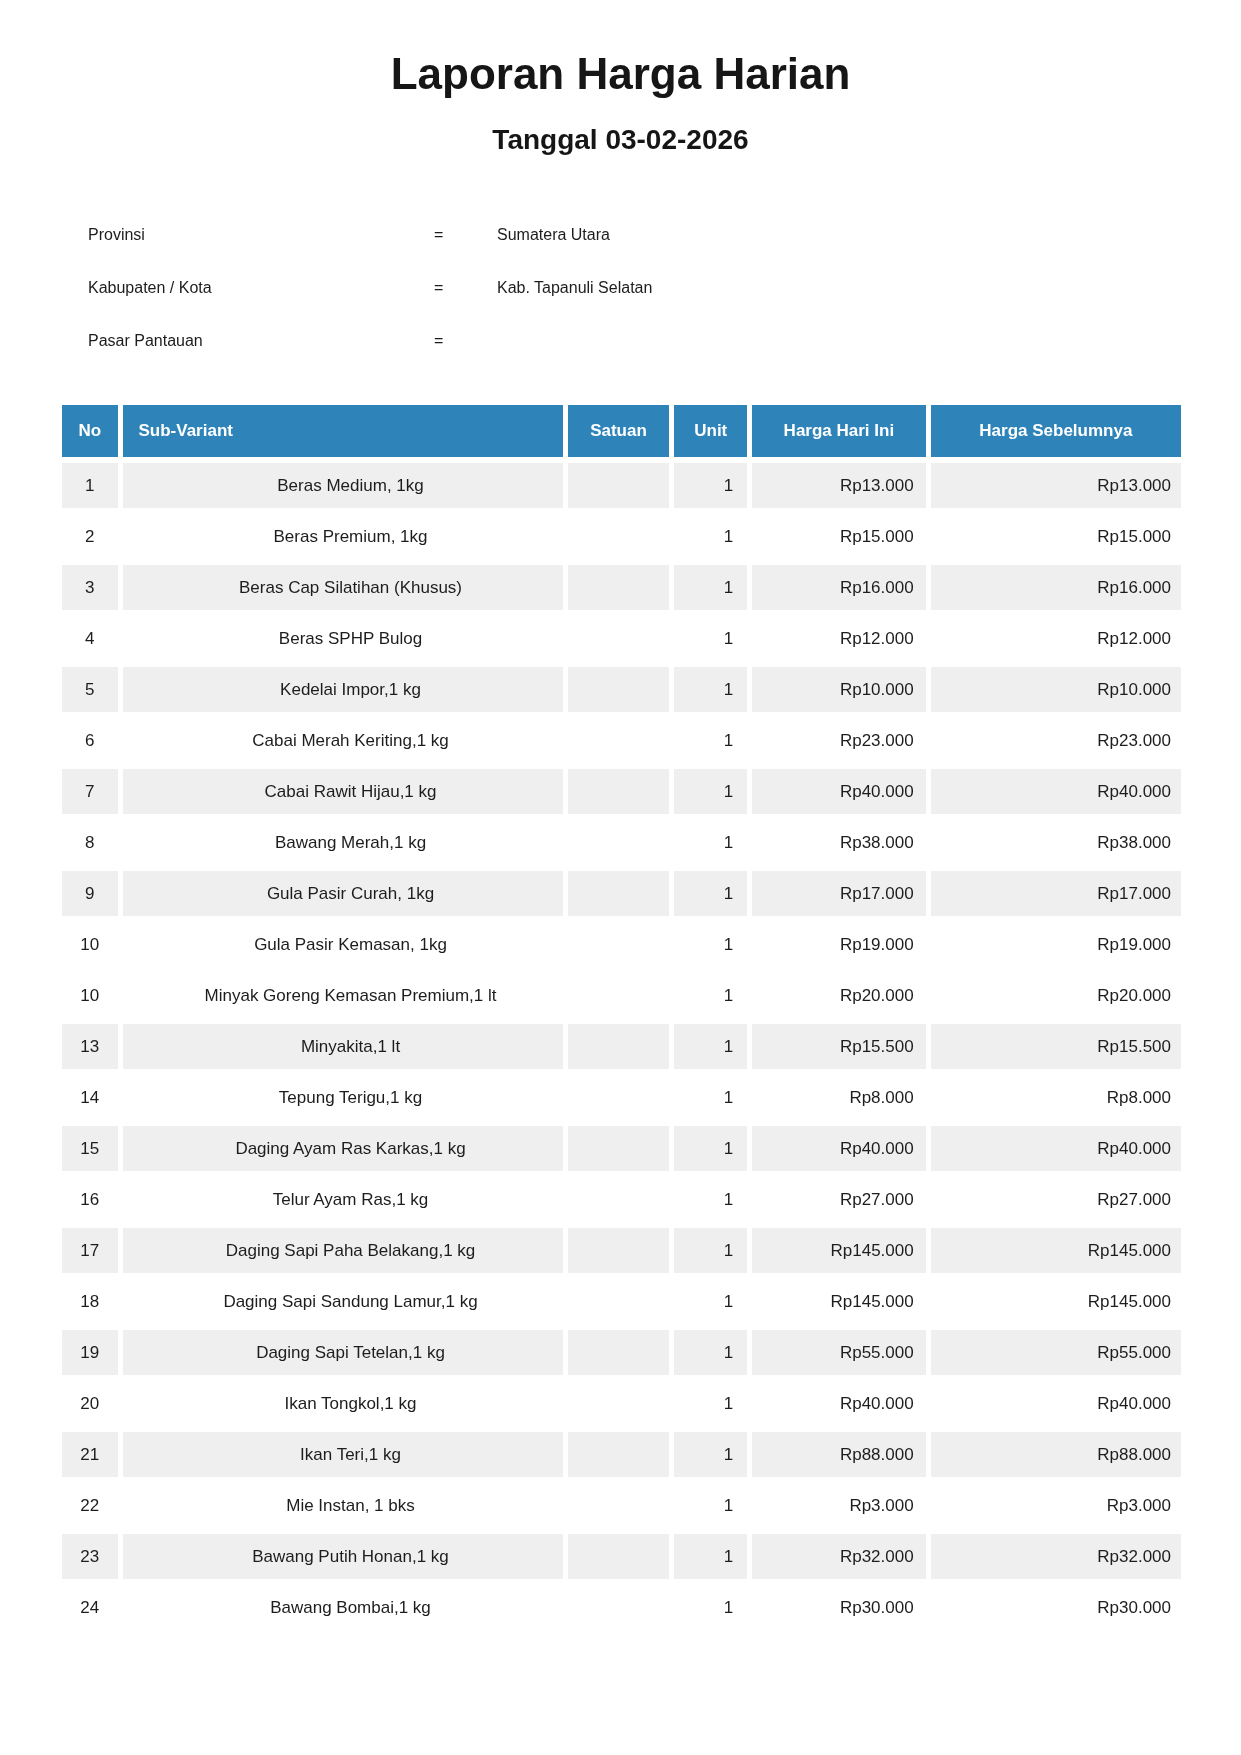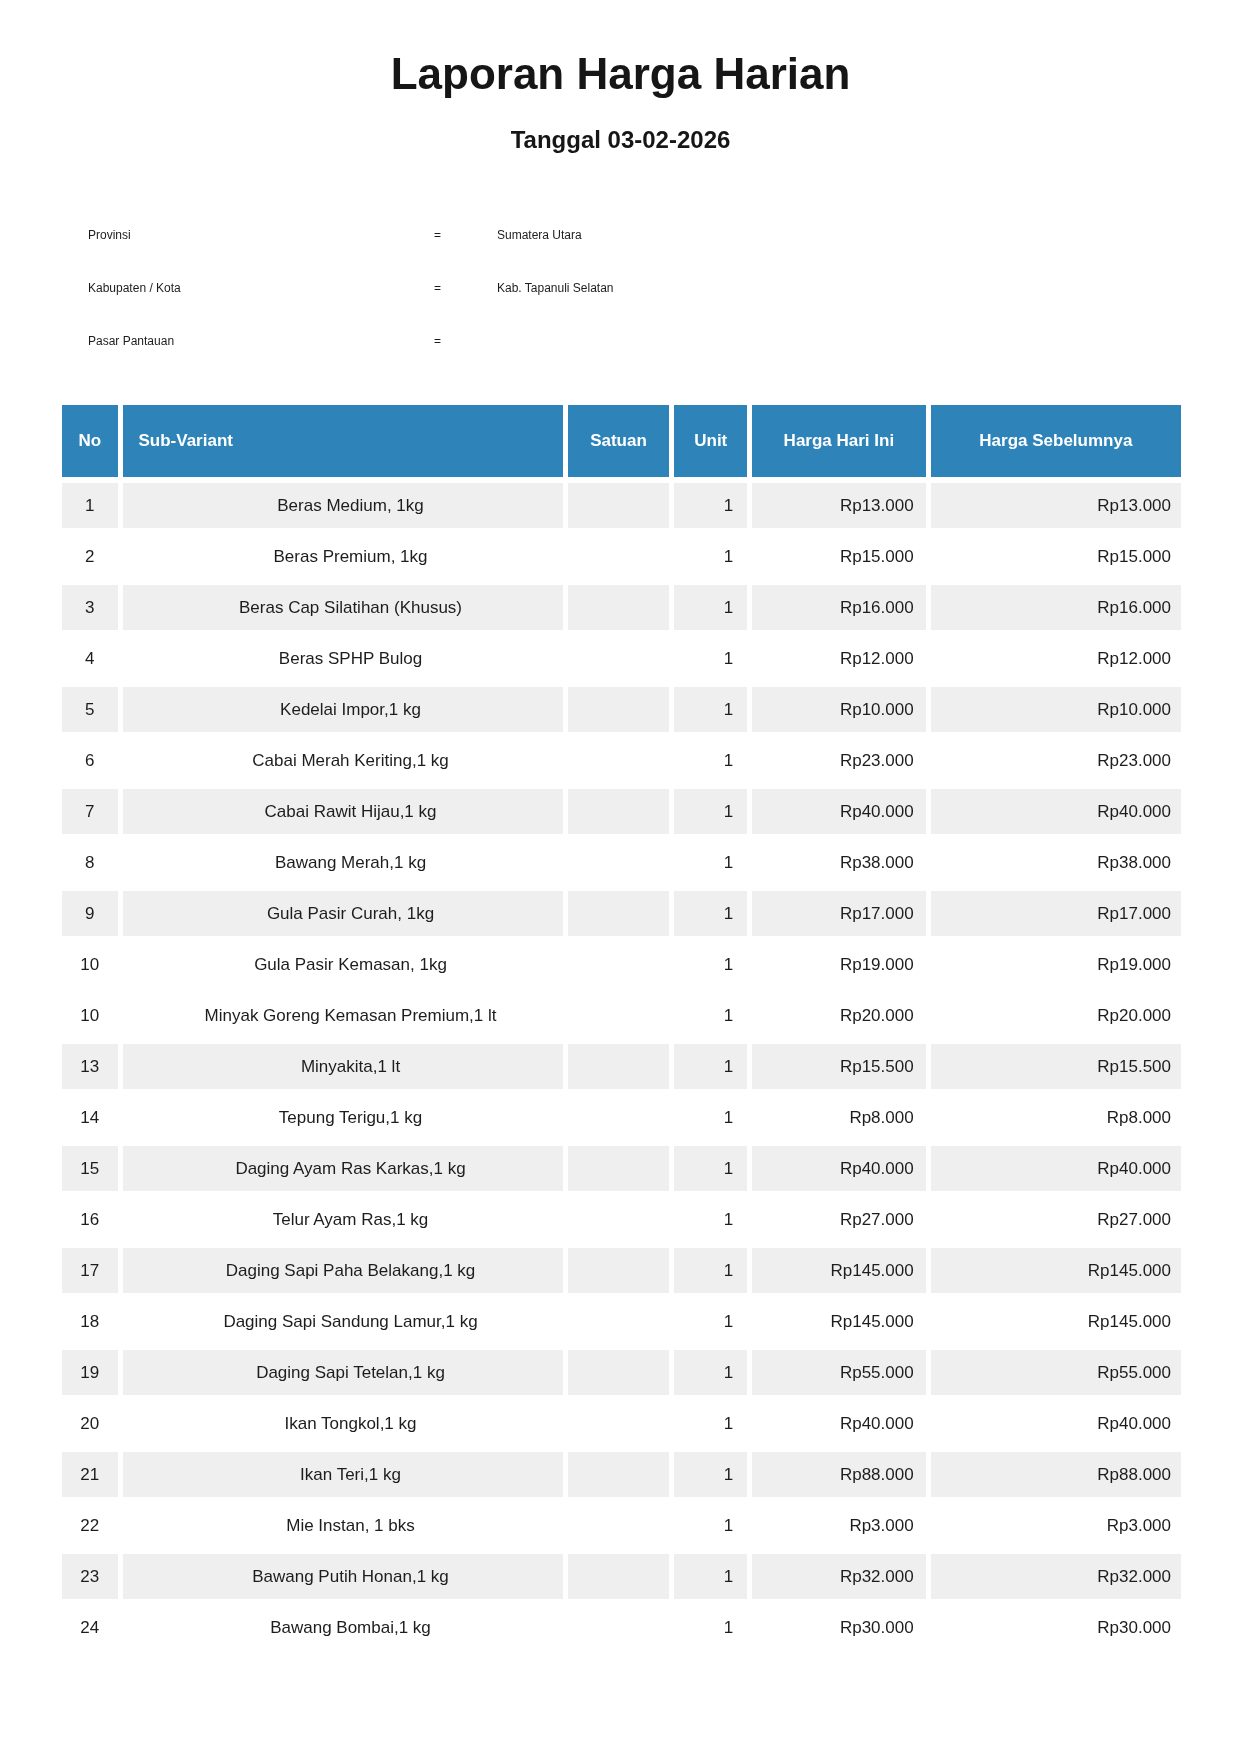--- a/index.html
+++ b/index.html
@@ -19,28 +19,28 @@
     margin: 54px 0 0 0;
     text-align: center;
     font-size: 44px;
     font-weight: bold;
     color: #161616;
     line-height: 40px;
   }
   .page-subtitle {
     margin: 34px 0 0 0;
     text-align: center;
-    font-size: 24px;
+    font-size: 28px;
     font-weight: bold;
     color: #161616;
     line-height: 24px;
   }
   .meta {
     margin: 72px 16px 0 88px;
-    font-size: 12px;
+    font-size: 16px;
   }
   .meta-row {
     display: flex;
     line-height: 22px;
     margin-bottom: 31px;
   }
   .meta-label { width: 346px; }
   .meta-eq    { width: 63px; }
   .meta-value { flex: 1; }
 
@@ -52,21 +52,21 @@
     margin: 47px 0 0 57px;
   }
   .price-table th {
     background: #2e84b8;
     color: #ffffff;
     font-size: 17px;
     font-weight: bold;
     height: 48px;
     vertical-align: middle;
     text-align: center;
-    padding: 12px;
+    padding: 2px;
   }
   .price-table th.sub { text-align: left; padding-left: 16px; }
   .price-table td {
     font-size: 17px;
     height: 45px;
     vertical-align: middle;
     padding: 0;
     background: #ffffff;
   }
   .price-table tr.odd td { background: #efefef; }

